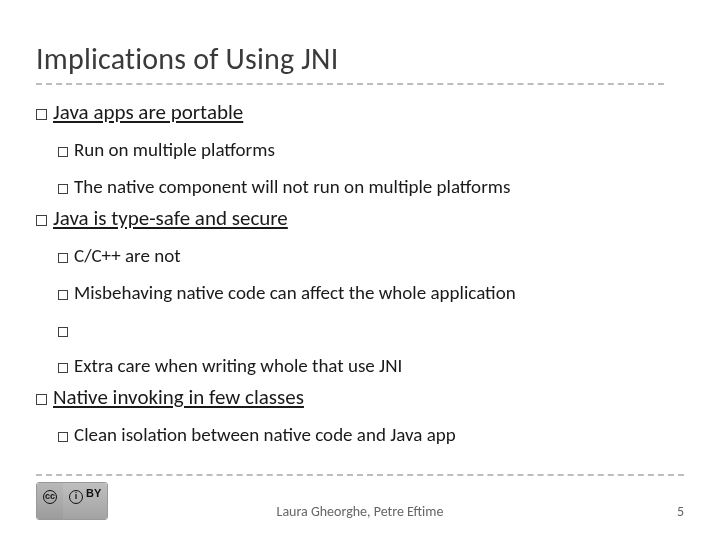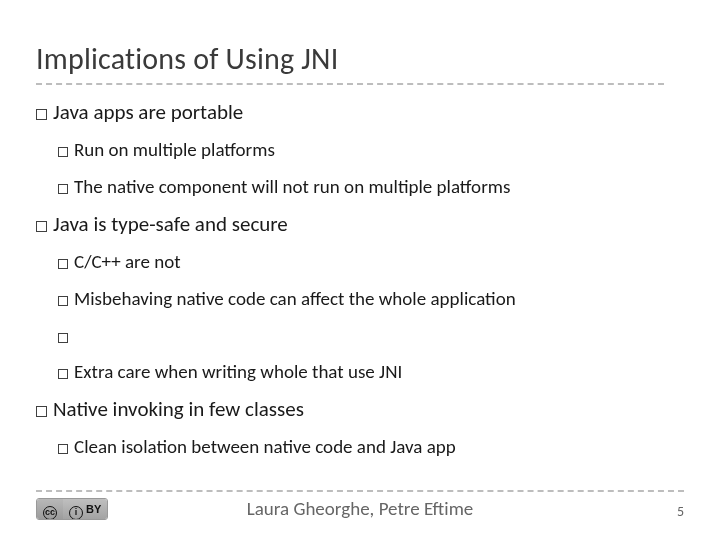--- a/index.html
+++ b/index.html
@@ -33,21 +33,22 @@
   }
   hr.dashed.footer-rule {
     margin: 10px 0 6px 0;
   }
   .content {
     font-size: 21px;
     line-height: 1.25;
     color: #1a1a1a;
   }
   .l1 {
-    margin: 12px 0 2px 0;
+    margin: 6px 0 2px 0;
+    text-decoration: underline;
   }
   .l2 {
     margin: 13px 0 1px 22px;
     font-size: 19px;
   }
   .box {
     display: inline-block;
     width: 11px;
     height: 11px;
     border: 1.4px solid #404040;
@@ -68,21 +69,21 @@
   .cc-badge {
     display: inline-block;
     border: 1px solid #999;
     border-radius: 3px;
     overflow: hidden;
     font-size: 0;
     vertical-align: middle;
   }
   .cc-left, .cc-right {
     display: inline-block;
-    height: 20px;
+    height: 36px;
     line-height: 20px;
     font-size: 11px;
     vertical-align: top;
     padding: 0 6px;
     font-family: Arial, sans-serif;
     font-weight: bold;
   }
   .cc-left {
     background: linear-gradient(#b8b8b8, #9c9c9c);
     color: #111;
@@ -102,21 +103,21 @@
     font-size: 9px;
     vertical-align: -2px;
     color: #111;
     font-weight: bold;
   }
   .authors {
     position: absolute;
     left: 0;
     right: 0;
     text-align: center;
-    font-size: 19px;
+    font-size: 14px;
     color: #666;
     bottom: 0;
   }
   .pagenum {
     position: absolute;
     right: 0;
     bottom: 0;
     font-size: 14px;
     color: #666;
   }

